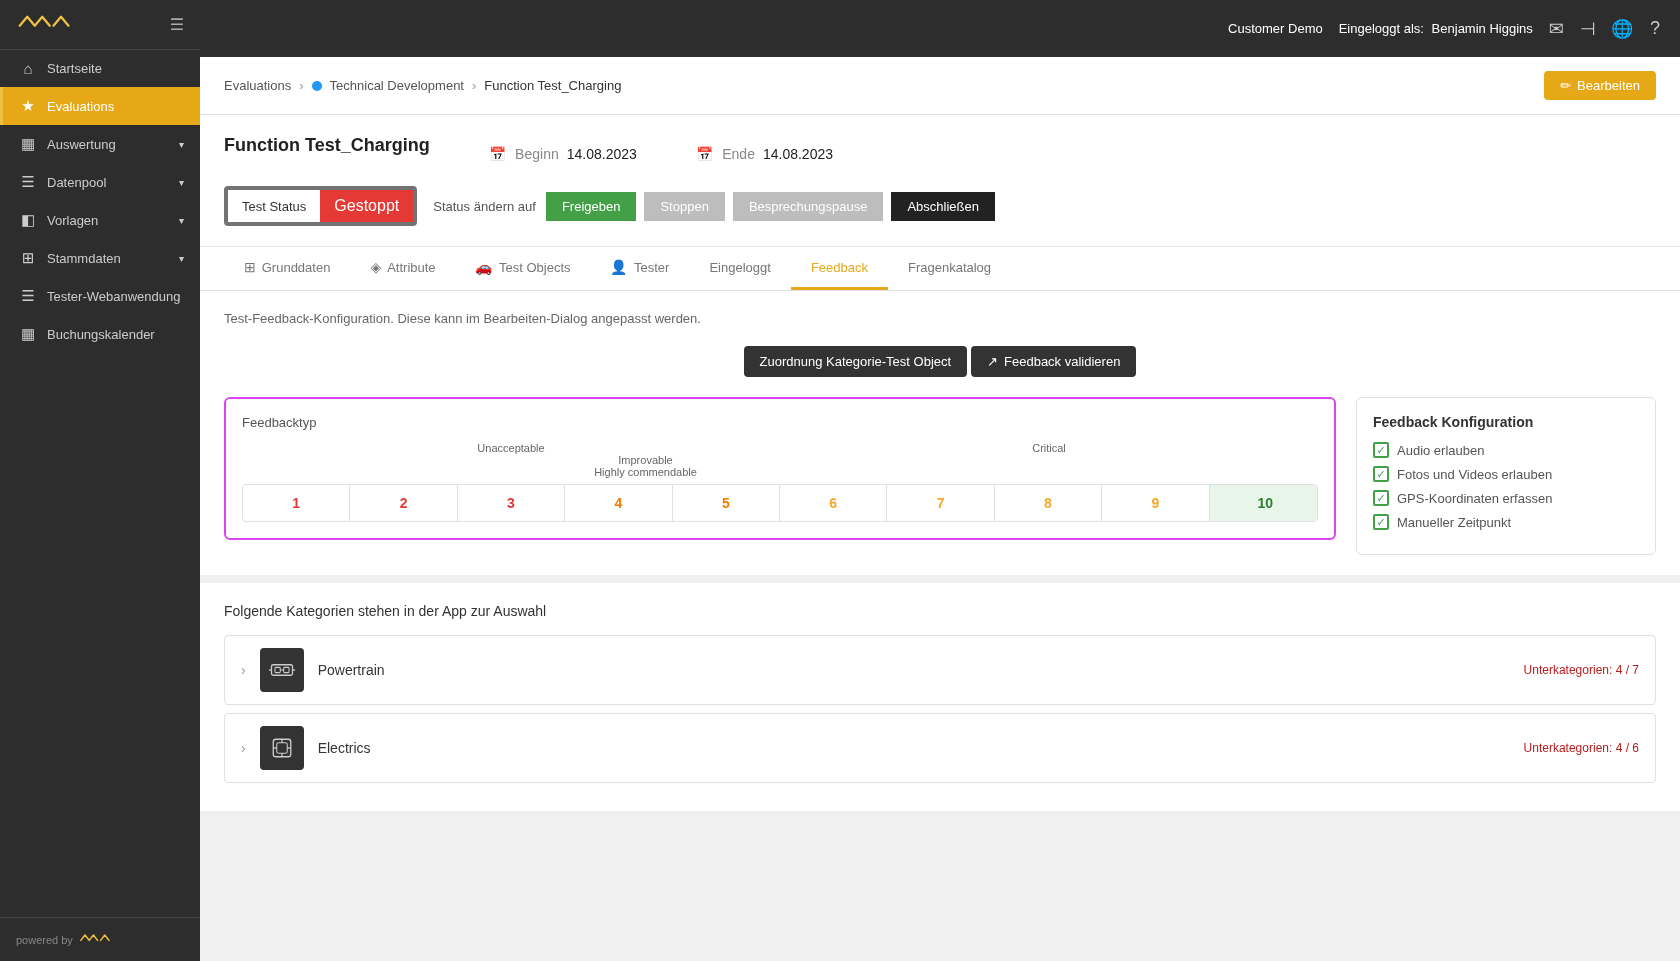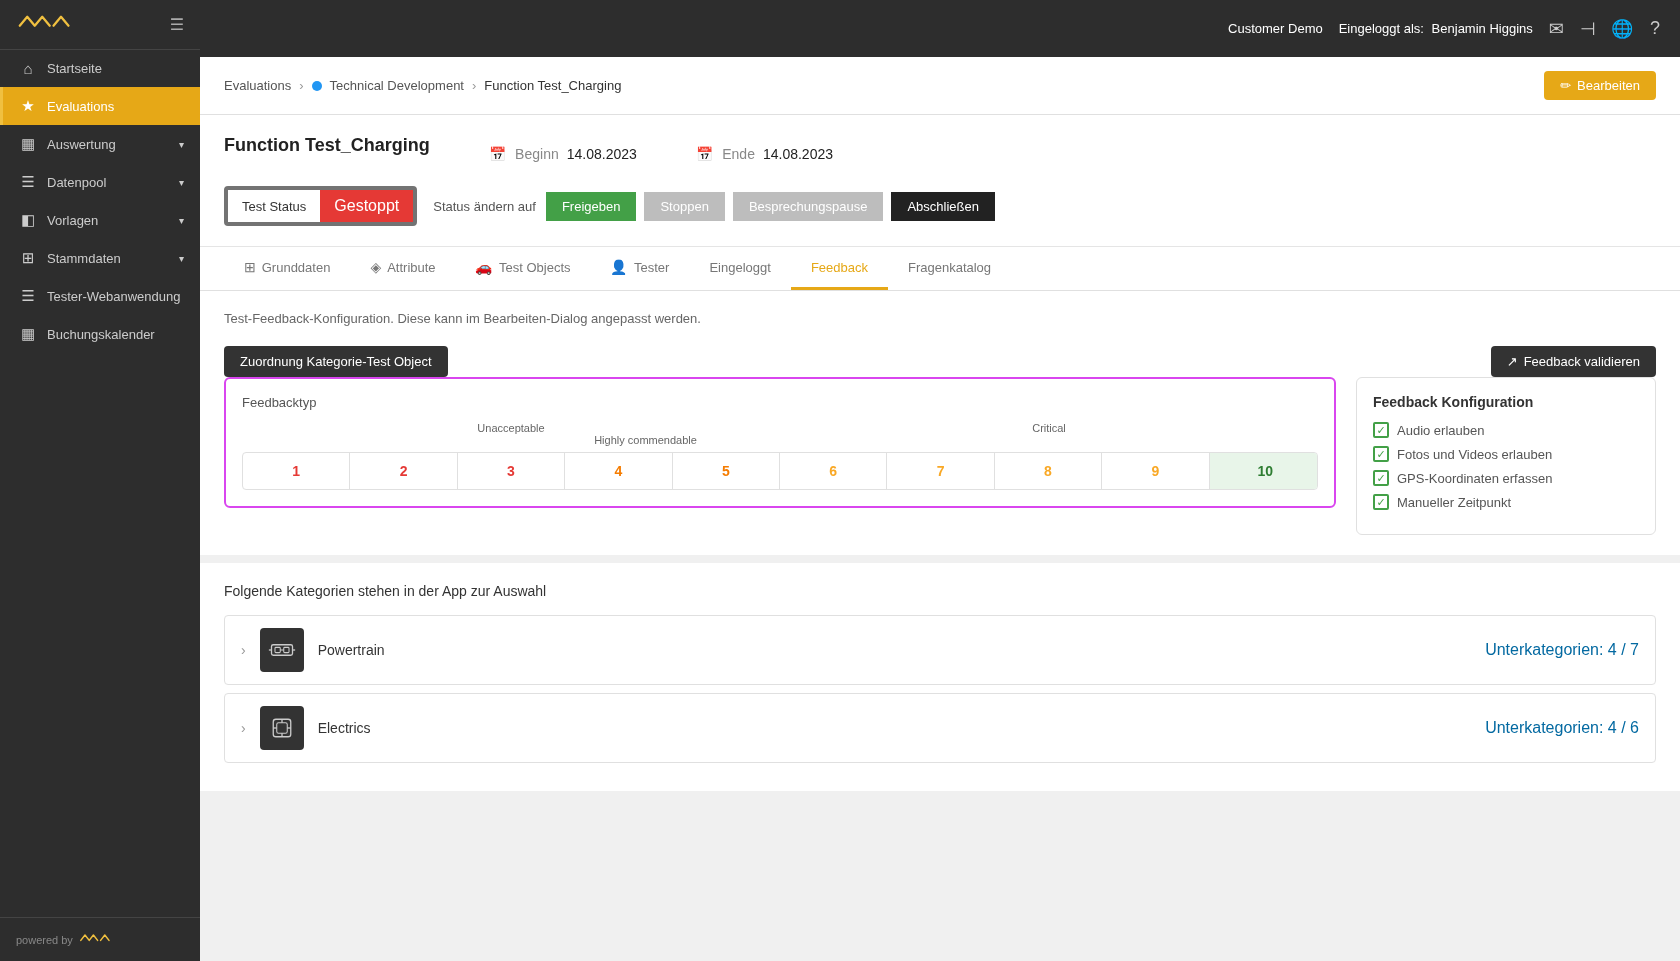--- a/index.html
+++ b/index.html
@@ -210,22 +210,23 @@
       padding: 20px 24px;
       background: #fff;
     }
     .feedback-description {
       font-size: 13px;
       color: #666;
       margin-bottom: 20px;
     }
     .feedback-actions {
       display: flex;
-      justify-content: space-between;
+      justify-content: center;
       gap: 4px;
+      margin-bottom: 20px;
     }
     .btn-outline-dark {
       background: #333;
       color: #fff;
       border: none;
       border-radius: 4px;
       padding: 8px 16px;
       font-size: 13px;
       cursor: pointer;
       display: flex;
@@ -346,21 +347,21 @@
       background: #333;
       border-radius: 4px;
       display: flex;
       align-items: center;
       justify-content: center;
       color: #fff;
       font-size: 18px;
       flex-shrink: 0;
     }
     .cat-name { font-size: 14px; color: #333; flex: 1; }
-    .cat-sub { font-size: 16px; color: #0369a1; }
+    .cat-sub { font-size: 12px; color: #b91c1c; }
     .title-dates-row {
       display: flex;
       align-items: center;
       gap: 60px;
       margin-bottom: 14px;
     }
   </style>
 </head>
 <body>
 
@@ -525,20 +526,21 @@
       </div>
 
       <div class="feedback-main">
 
         <div class="feedbacktyp-box">
           <div class="feedbacktyp-title">Feedbacktyp</div>
 
           <div class="scale-labels">
             <div class="scale-label" style="grid-column: span 2;">Unacceptable</div>
             <div class="scale-label" style="grid-column: span 2;">Critical</div>
+            <div class="scale-label" style="grid-column: span 3;">Improvable</div>
             <div class="scale-label" style="grid-column: span 3;">Highly commendable</div>
           </div>
 
           <div class="scale-numbers">
             <div class="scale-num red">1</div>
             <div class="scale-num red">2</div>
             <div class="scale-num red">3</div>
             <div class="scale-num orange">4</div>
             <div class="scale-num orange">5</div>
             <div class="scale-num yellow">6</div>

